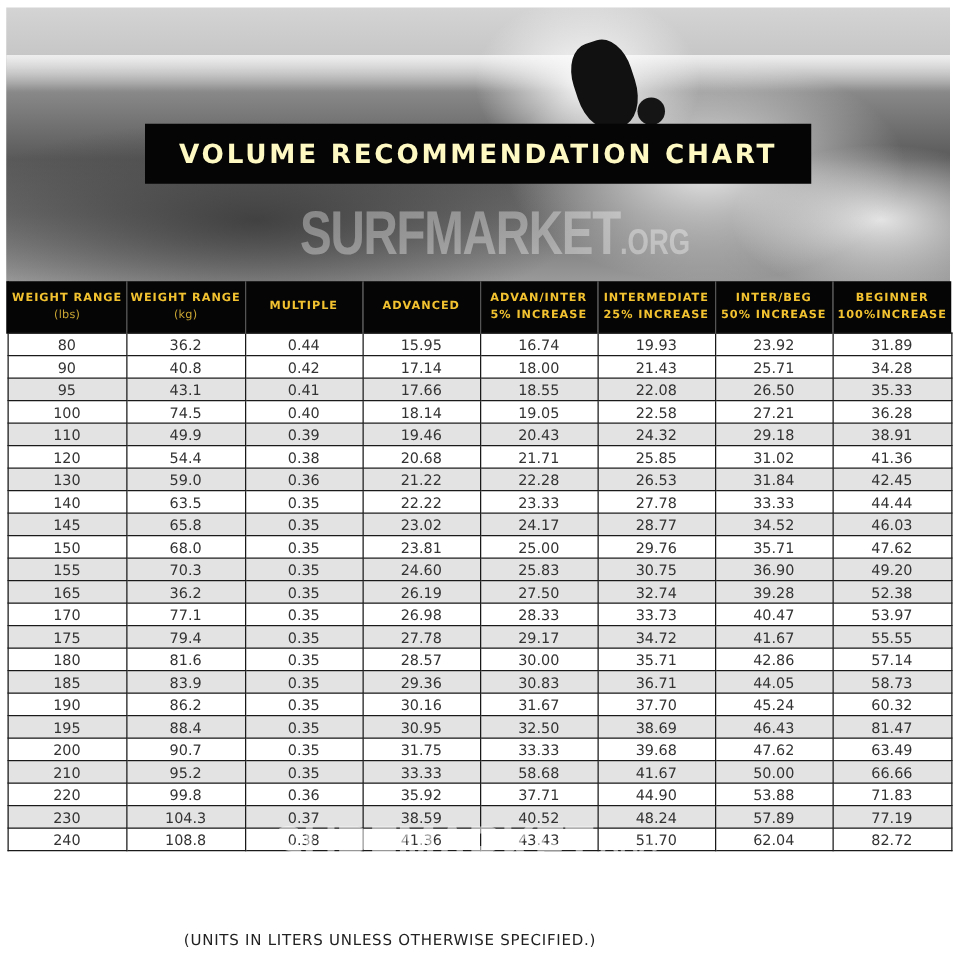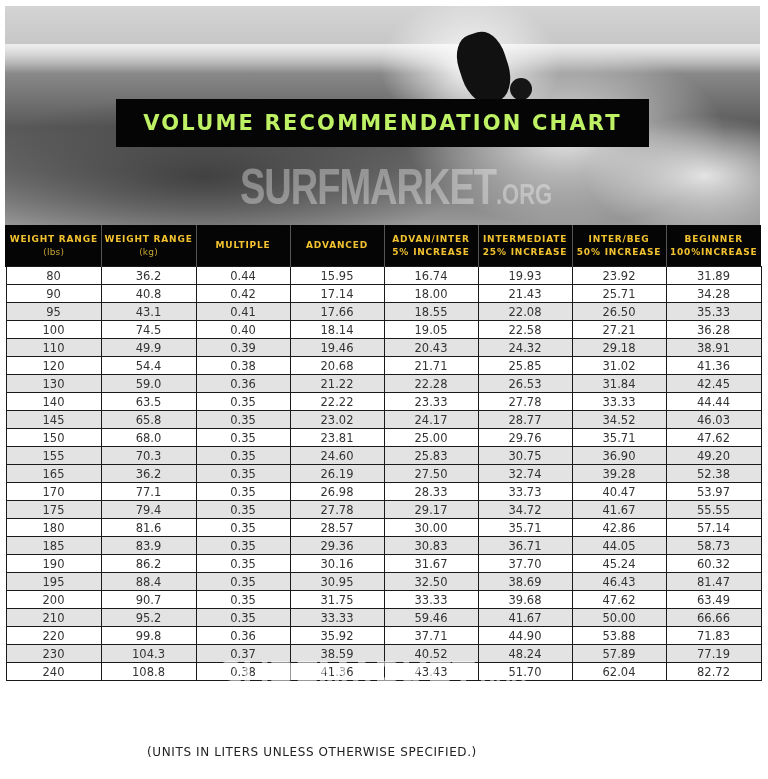--- a/index.html
+++ b/index.html
@@ -24,21 +24,21 @@
   }
   .hero .surfer-head {
     position: absolute; left: 505px; top: 72px; width: 22px; height: 22px;
     background: #151515; border-radius: 50%;
   }
   .title-band {
     position: absolute; left: 116px; top: 99px; width: 533px; height: 48px;
     background: #050505; display: flex; align-items: center; justify-content: center;
   }
   .title-band span {
-    color: #bef264; font-family: "DejaVu Sans", sans-serif; font-weight: bold;
+    color: #fef9c3; font-family: "DejaVu Sans", sans-serif; font-weight: bold;
     font-size: 21px; letter-spacing: 2.2px;
   }
   .watermark {
     position: absolute; left: 240px; top: 160px; color: rgba(255,255,255,0.35);
     font-family: "Liberation Sans", sans-serif; font-weight: bold; font-size: 38px;
     letter-spacing: -1px; transform: scaleY(1.3); transform-origin: top left;
   }
   .watermark small { font-size: 22px; letter-spacing: 0; }
   .watermark2 {
     position: absolute; left: 218px; top: 652px; color: rgba(255,255,255,0.55);
@@ -319,21 +319,21 @@
         <td>33.33</td>
         <td>39.68</td>
         <td>47.62</td>
         <td>63.49</td>
       </tr>
       <tr class="odd">
         <td>210</td>
         <td>95.2</td>
         <td>0.35</td>
         <td>33.33</td>
-        <td>59.46</td>
+        <td>58.68</td>
         <td>41.67</td>
         <td>50.00</td>
         <td>66.66</td>
       </tr>
       <tr class="even">
         <td>220</td>
         <td>99.8</td>
         <td>0.36</td>
         <td>35.92</td>
         <td>37.71</td>

